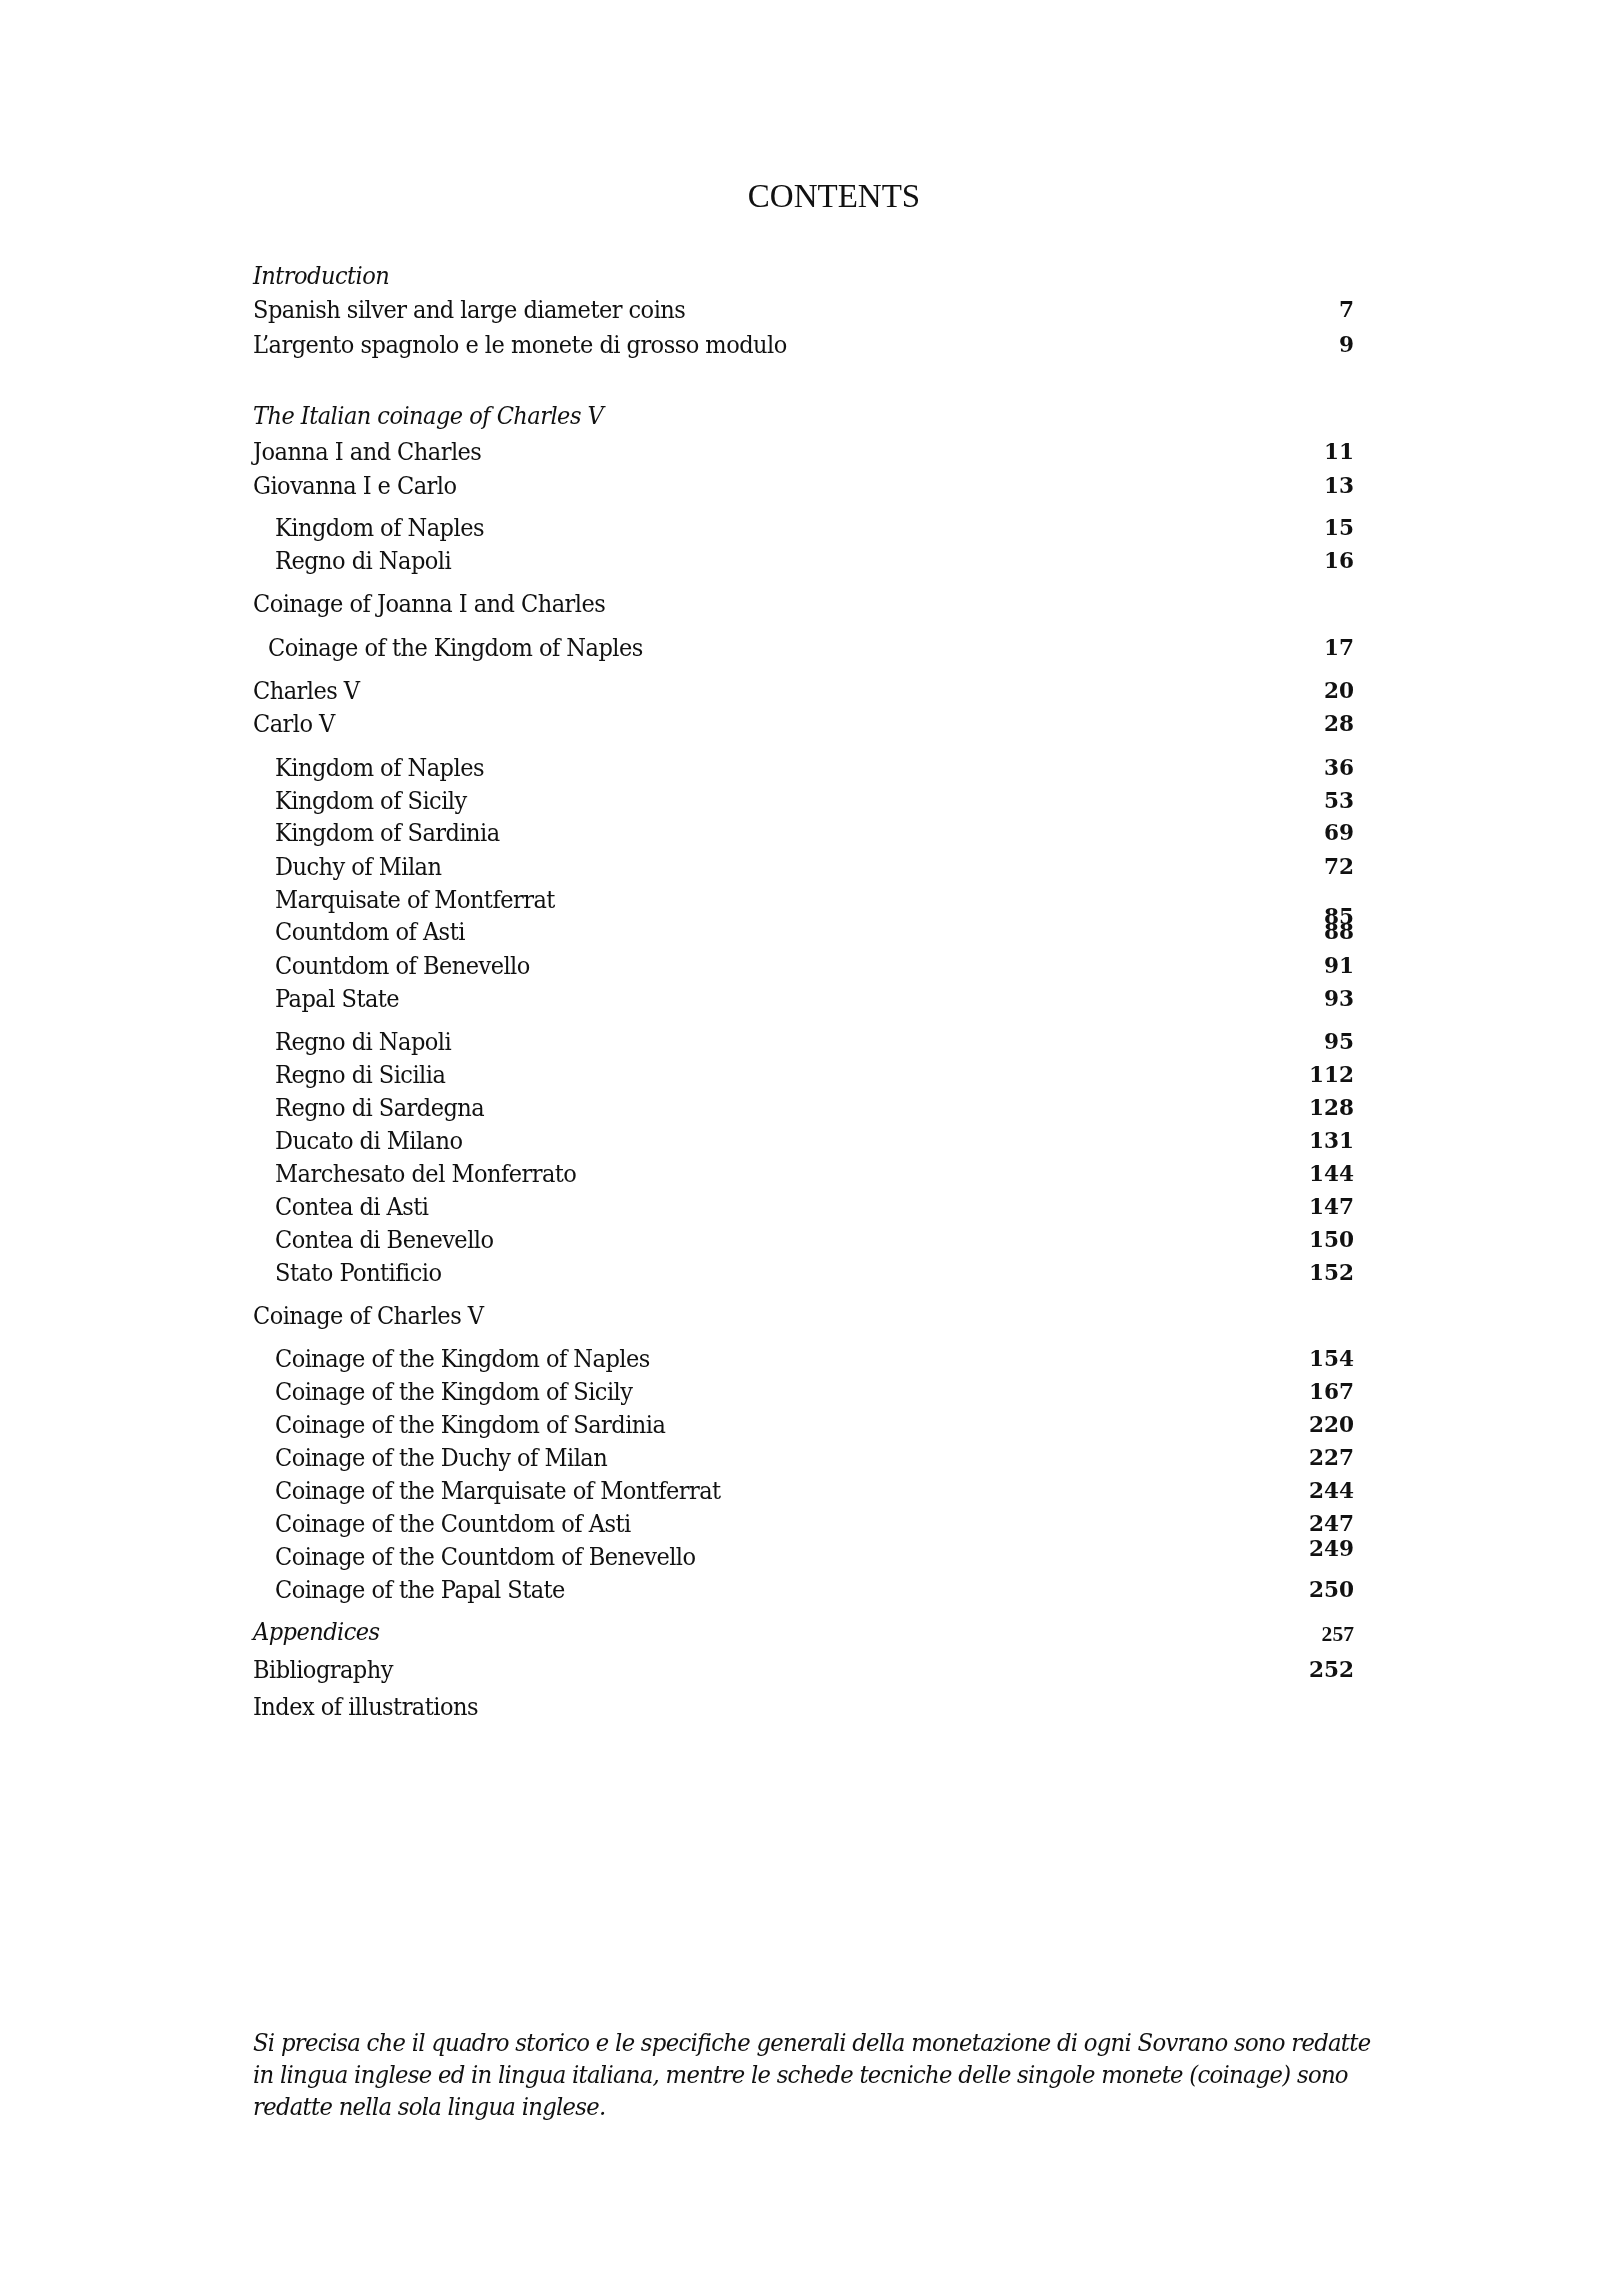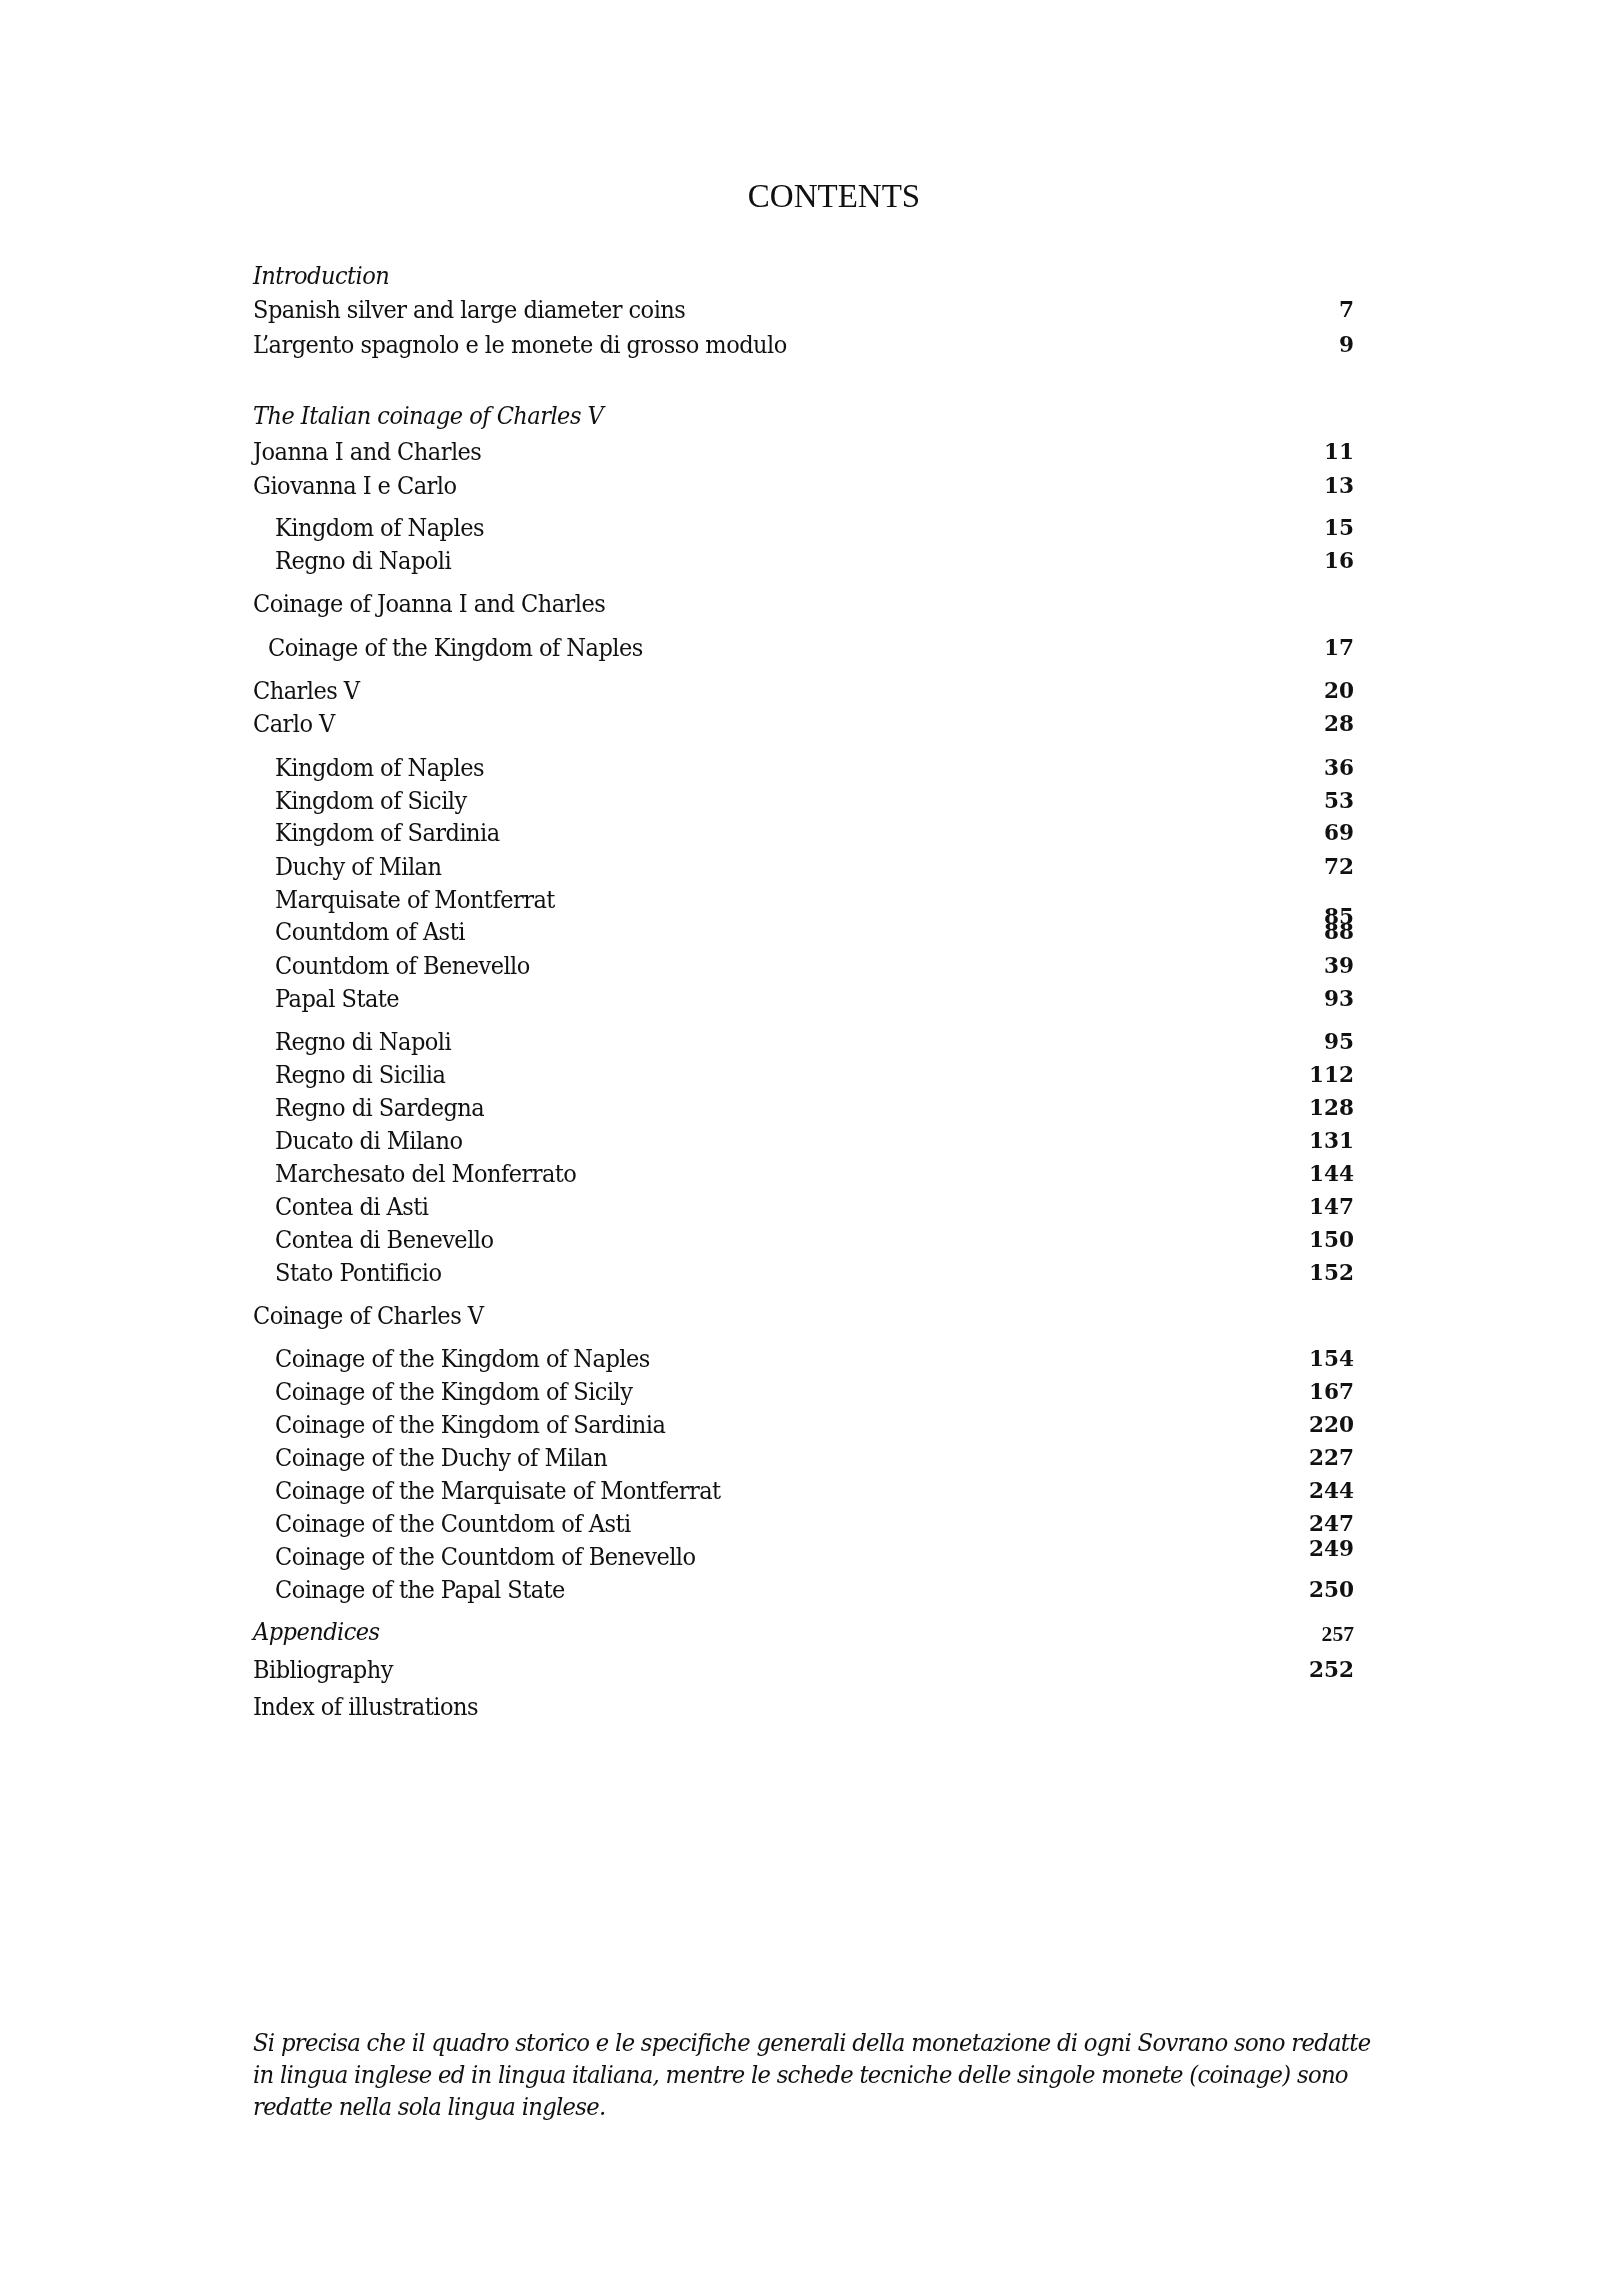--- a/index.html
+++ b/index.html
@@ -90,21 +90,21 @@
       <span class="label">Marquisate of Montferrat</span>
     </div>
     <span class="pg" style="top: 900px;">85</span>
     <div class="row ind1" style="top: 915px;">
       <span class="label">Countdom of Asti</span>
     </div>
     <span class="pg" style="top: 915px; margin-left: 37px;">88</span>
     <div class="row ind1" style="top: 949px;">
       <span class="label">Countdom of Benevello</span>
     </div>
-    <span class="pg" style="top: 949px;">39</span>
+    <span class="pg" style="top: 949px;">91</span>
     <div class="row ind1" style="top: 982px;">
       <span class="label">Papal State</span>
     </div>
     <span class="pg" style="top: 982px; margin-left: 36px;">93</span>
     <div class="row ind1" style="top: 1025px;">
       <span class="label">Regno di Napoli</span>
     </div>
     <span class="pg" style="top: 1025px;">95</span>
     <div class="row ind1" style="top: 1058px;">
       <span class="label">Regno di Sicilia</span>

